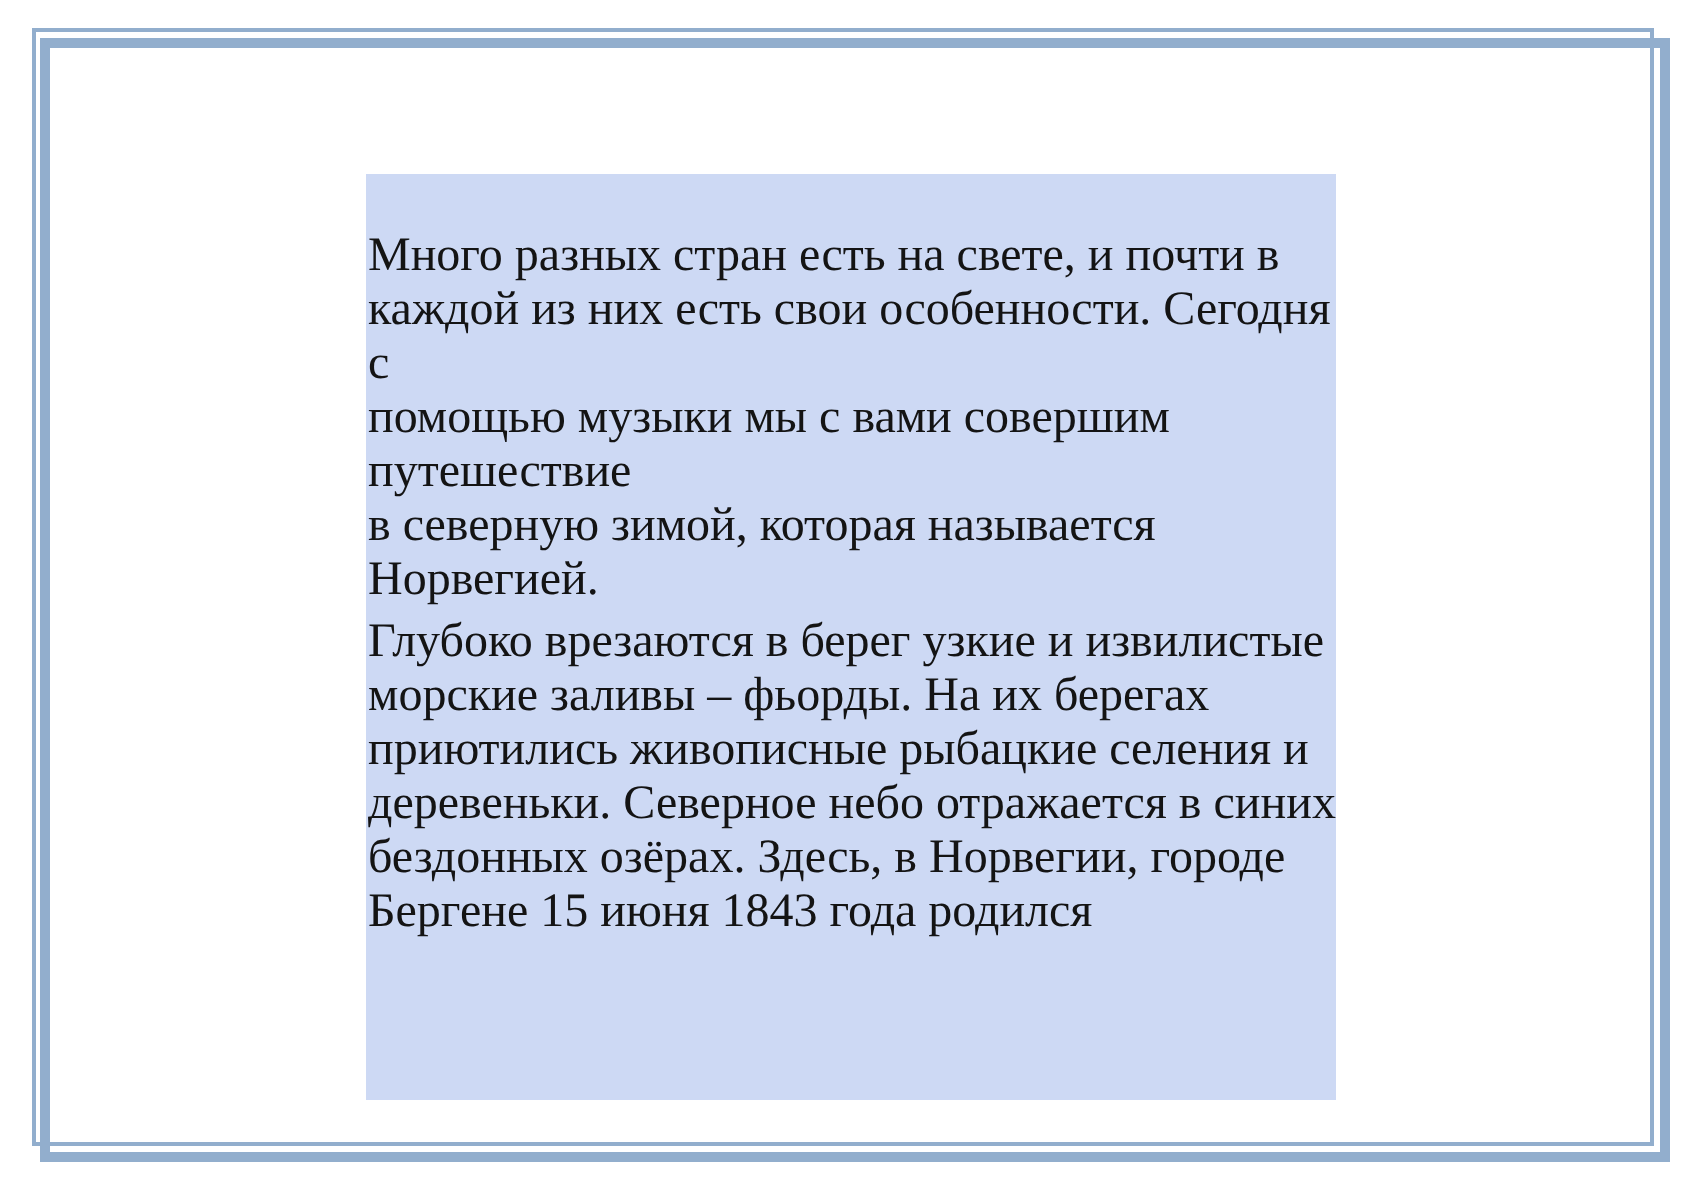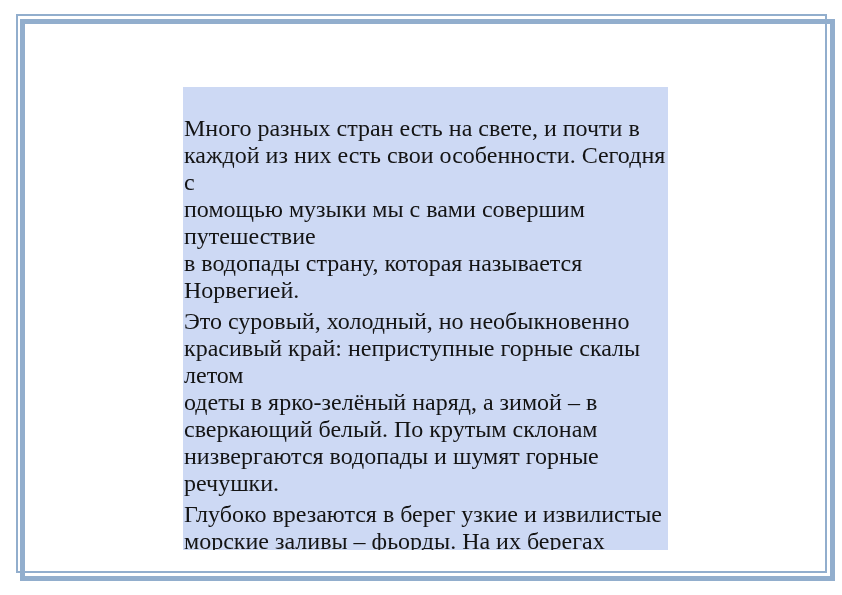--- a/index.html
+++ b/index.html
@@ -57,26 +57,21 @@
 <body>
 
 <div class="slide">
   <div class="frame-thin"></div>
   <div class="frame-thick"></div>
 
   <div class="textbox">
     <p>Много разных стран есть на свете, и почти в
 каждой из них есть свои особенности. Сегодня с
 помощью музыки мы с вами совершим путешествие
-в водопады страну, которая называется Норвегией.</p>
-    <p>Это суровый, холодный, но необыкновенно
-красивый край: неприступные горные скалы летом
-одеты в ярко-зелёный наряд, а зимой – в
-сверкающий белый. По крутым склонам
-низвергаются водопады и шумят горные речушки.</p>
+в северную зимой, которая называется Норвегией.</p>
     <p><span>Глубоко врезаются в берег узкие и извилистые
 морские заливы – фьорды. На их берегах
 приютились живописные рыбацкие селения и
 деревеньки. Северное небо отражается в синих
 бездонных озёрах. Здесь, в Норвегии, городе
 Бергене 15 июня 1843 года родился </span></p>
   </div>
 </div>
 
 </body></html>

